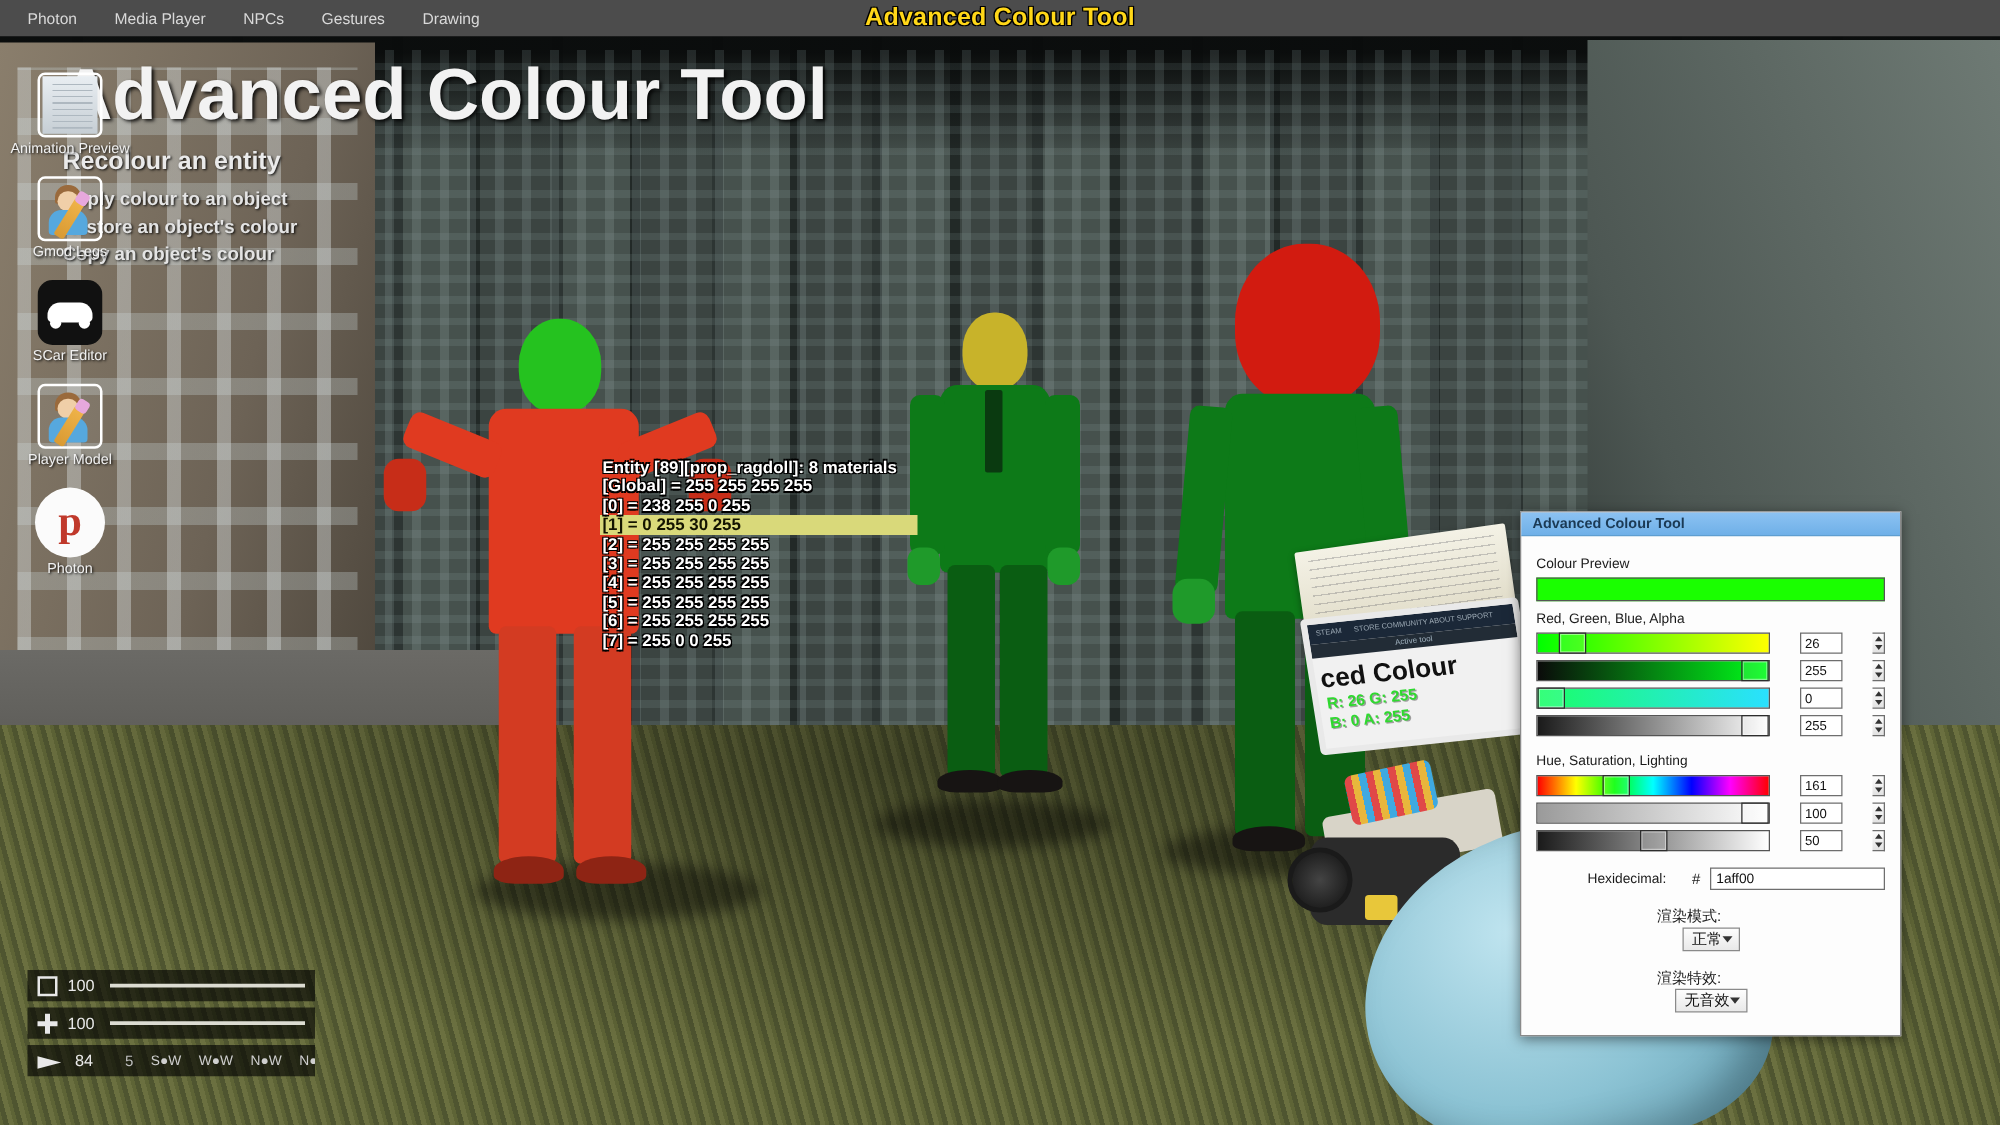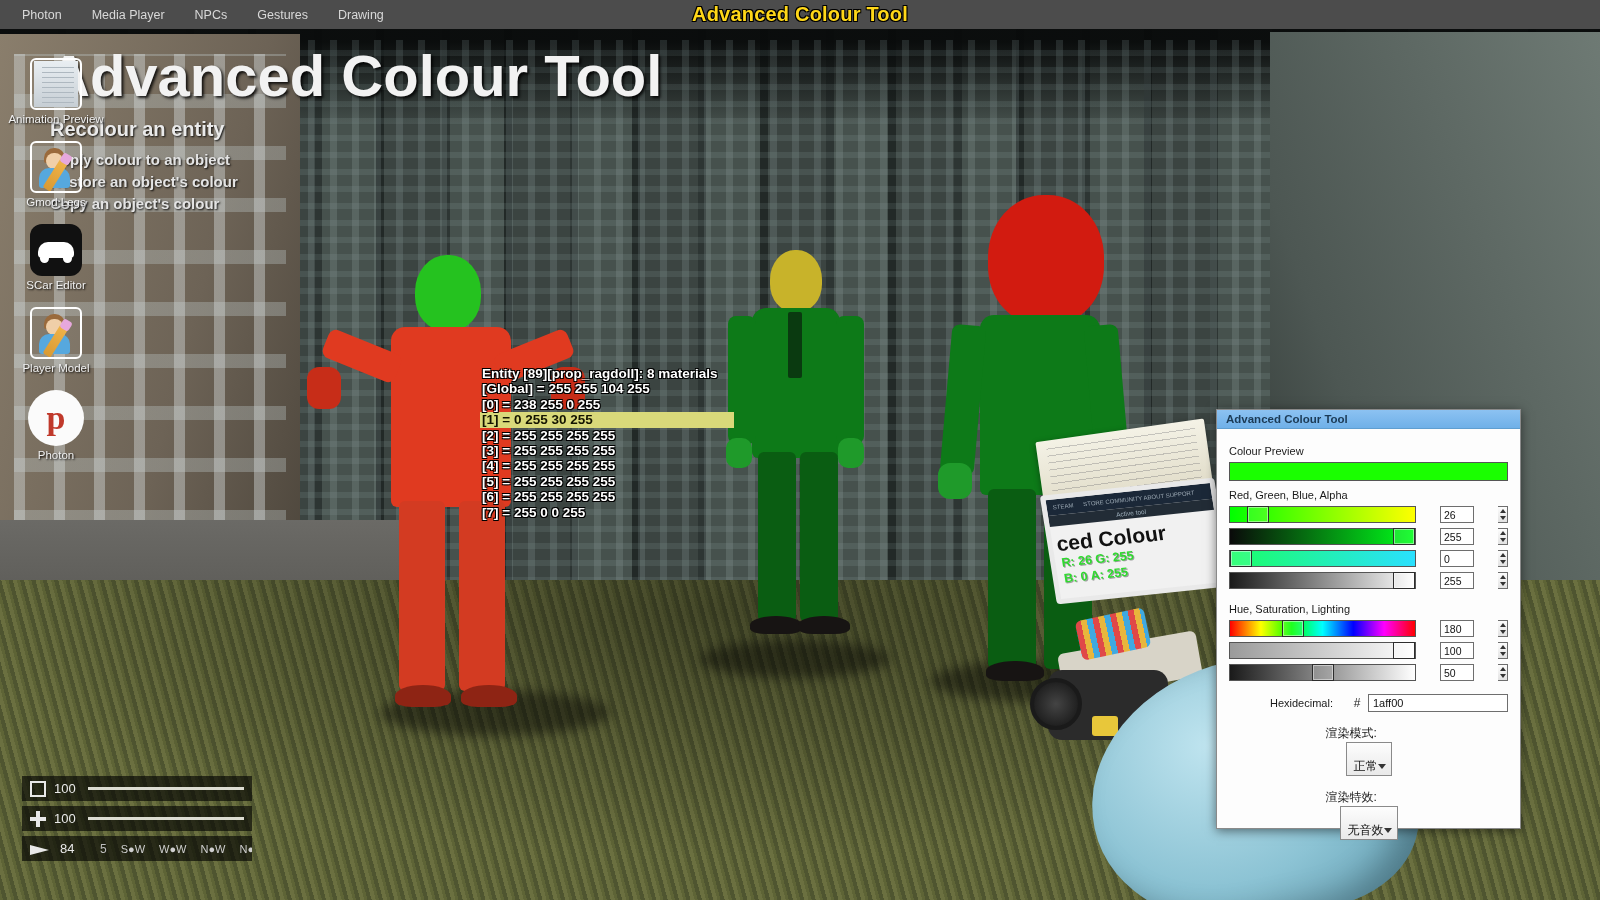--- a/index.html
+++ b/index.html
@@ -260,21 +260,21 @@
   .hexinput {
     flex:1; height:18px; border:1px solid #6e6e6e; background:#fff;
     font-size:11px; color:#111; display:flex; align-items:center; padding-left:4px;
   }
   .selrow { display:flex; align-items:center; margin-top:13px;flex-direction:column; }
   .selrow .cap { font-size:12px; color:#1a1a1a; width:86px; }
   .selbox {
     flex:1; height:21px; border:1px solid #8a8a8a;
     background:linear-gradient(#fdfdfd,#e9e9e9);
     display:flex; align-items:center; justify-content:space-between;
-    padding:15px 5px 0 7px; font-size:12px; color:#111;
+    padding:0 5px 0 7px; font-size:12px; color:#111;
   }
   .selbox .chev { width:0;height:0;border-left:4px solid transparent;border-right:4px solid transparent;border-top:5px solid #333; }
 </style>
 </head>
 <body>
 
 <div id="screen">
 
   <div class="world">
     <div class="sky"></div>
@@ -416,21 +416,21 @@
     <div class="rail-item">
       <div class="rail-ico round">
           <span class="ico-p">p</span>
         </div>
       <div class="rail-lbl">Photon</div>
     </div>
   </div>
 
   <div class="entlist">
     <div class="row">Entity [89][prop_ragdoll]: 8 materials</div>
-    <div class="row">[Global] = 255 255 104 255</div>
+    <div class="row">[Global] = 255 255 255 255</div>
     <div class="row">[0] = 238 255 0 255</div>
     <div class="row sel">[1] = 0 255 30 255</div>
     <div class="row">[2] = 255 255 255 255</div>
     <div class="row">[3] = 255 255 255 255</div>
     <div class="row">[4] = 255 255 255 255</div>
     <div class="row">[5] = 255 255 255 255</div>
     <div class="row">[6] = 255 255 255 255</div>
     <div class="row">[7] = 255 0 0 255</div>
   </div>
 
@@ -507,21 +507,21 @@
             <i class="dn"></i>
           </div>
       </div>
 
       <div class="ac-lbl" style="margin-top:14px;">Hue, Saturation, Lighting</div>
 
       <div class="srow">
         <div class="slider" id="sl-hue" style="background: linear-gradient(90deg, rgb(255, 0, 0), rgb(255, 255, 0), rgb(0, 255, 0), rgb(0, 255, 255), rgb(0, 0, 255), rgb(255, 0, 255), rgb(255, 0, 0));">
             <div class="knob" id="kn-hue" style="left: calc(31.7% - 6.974px);"></div>
           </div>
-        <div class="spin">180</div>
+        <div class="spin">161</div>
         <div class="spin-arrows">
             <i class="up"></i>
             <i class="dn"></i>
           </div>
       </div>
       <div class="srow">
         <div class="slider" id="sl-sat" style="background: linear-gradient(90deg, rgb(154, 154, 154), rgb(255, 255, 255));">
             <div class="knob" id="kn-sat" style="left: calc(100% - 22px);"></div>
           </div>
         <div class="spin">100</div>

